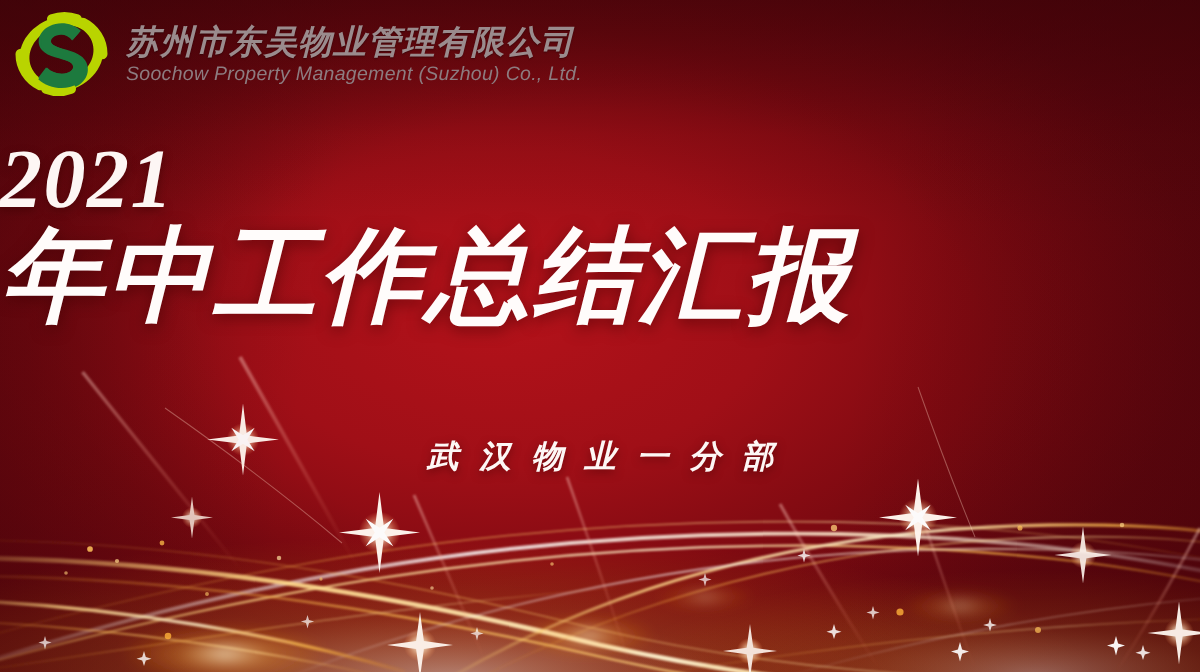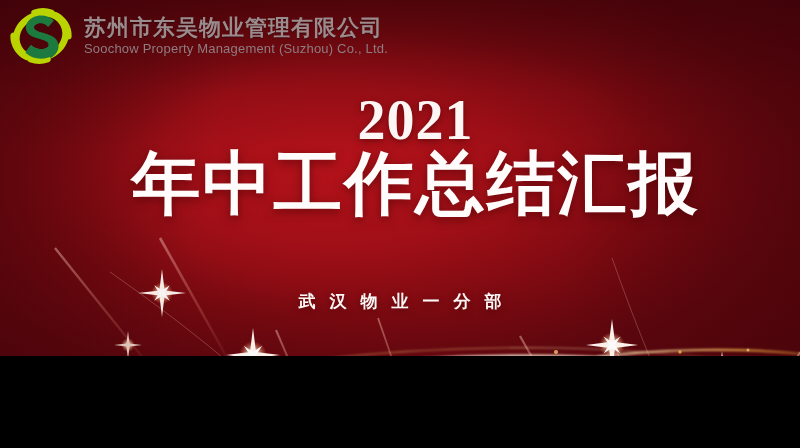--- a/index.html
+++ b/index.html
@@ -3,26 +3,27 @@
 <meta charset="utf-8">
 <style>
   html, body {
     margin: 0;
     padding: 0;
     background: #000;
   }
   #slide {
     position: relative;
     width: 800px;
-    height: 356px;
+    height: 448px;
     overflow: hidden;
     font-family: "Liberation Sans", sans-serif;
     background:
       radial-gradient(ellipse 58% 62% at 42% 46%, #b4121a 0%, #a00f17 38%, #7e0a11 68%, #680810 100%),
       #6d0810;
+    font-style: italic;
   }
   
   .vignette {
     position: absolute;
     inset: 0;
     background:
       radial-gradient(ellipse 70% 75% at 50% 50%, rgba(0,0,0,0) 45%, rgba(60,2,8,0.55) 100%),
       linear-gradient(100deg, rgba(90,5,12,0.55) 0%, rgba(0,0,0,0) 28%, rgba(0,0,0,0) 70%, rgba(80,4,10,0.50) 100%);
     pointer-events: none;
   }
@@ -62,23 +63,21 @@
     letter-spacing: 0.2px;
     line-height: 1.15;
     white-space: nowrap;
   }
 
   
   .center-block {
     position: absolute;
     left: 0; right: 0;
     top: 92px;
-    text-align: center;
     z-index: 5;
-    padding-left: 31px;
   }
   .year {
     font-family: "Liberation Serif", serif;
     font-size: 56px;
     font-weight: 700;
     color: #fdf6f4;
     line-height: 1;
     letter-spacing: 1px;
     text-shadow: 0 2px 6px rgba(60,0,4,0.55);
   }
@@ -89,21 +88,21 @@
     color: #fffcfb;
     line-height: 1.05;
     letter-spacing: 2px;
     text-shadow: 0 3px 10px rgba(60,0,4,0.55);
   }
   .subtitle {
     position: absolute;
     left: 0; right: 0;
     top: 290px;
     text-align: center;
-    font-size: 17px;
+    font-size: 21px;
     font-weight: 700;
     color: #fdf7f5;
     letter-spacing: 14px;
     text-indent: 14px;
     text-shadow: 0 2px 6px rgba(60,0,4,0.5);
     z-index: 5;
   }
 
   
   .deco {

